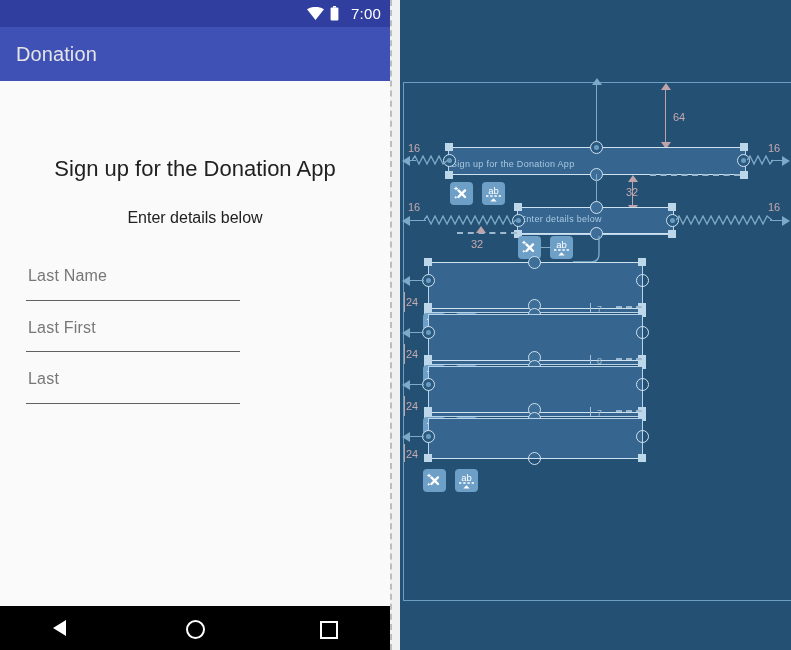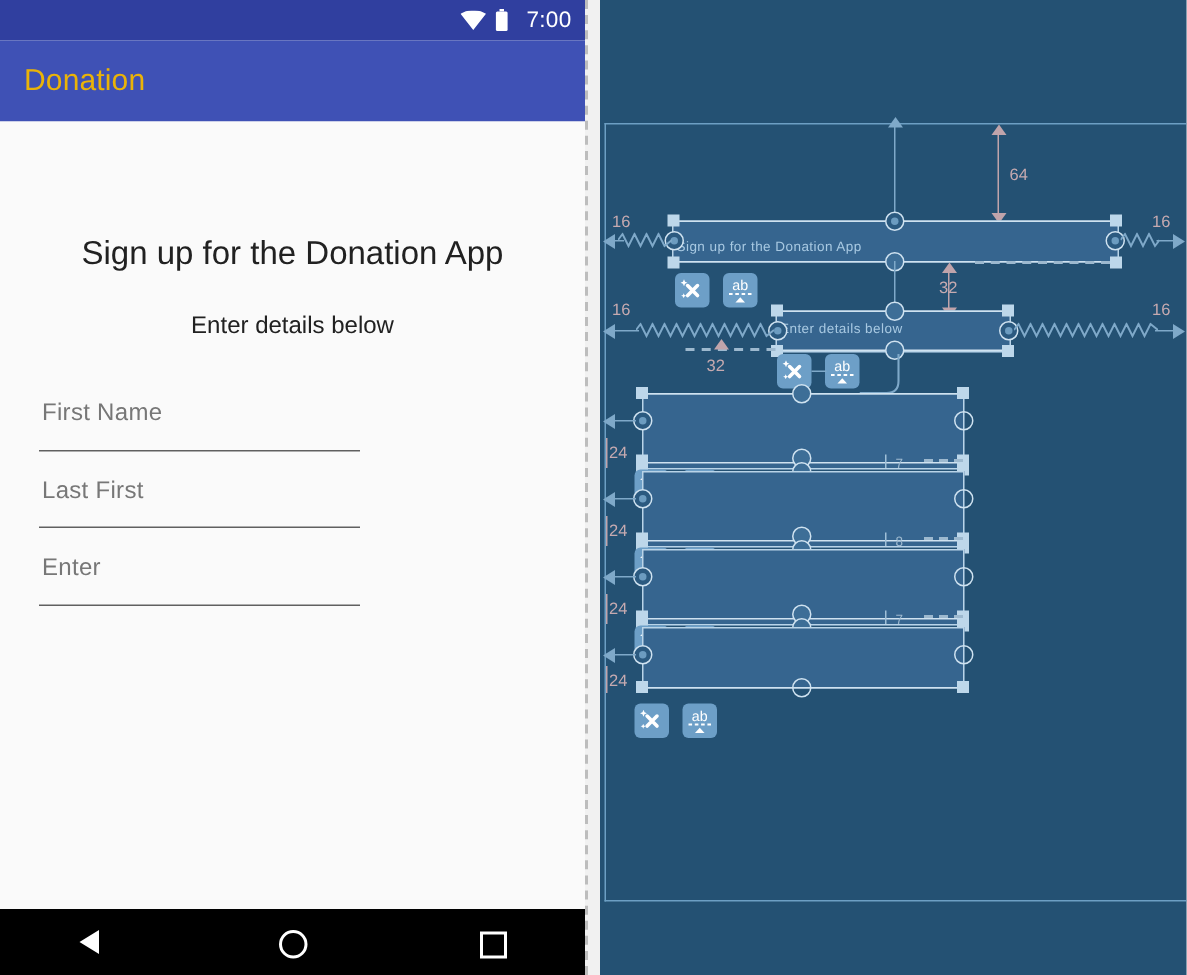--- a/index.html
+++ b/index.html
@@ -29,21 +29,21 @@
   .sb-time{
     color:#ffffff;font-size:15px;line-height:15px;margin-left:6px;
     letter-spacing:.2px;
   }
   .appbar{
     position:absolute;left:0;top:27px;width:390px;height:54px;
     background:#3f51b5;
   }
   .appbar-title{
     position:absolute;left:16px;top:16px;
-    color:#eab308;font-size:20px;line-height:22px;letter-spacing:.1px;
+    color:#e5e5e5;font-size:20px;line-height:22px;letter-spacing:.1px;
   }
   .content{
     position:absolute;left:0;top:81px;width:390px;height:525px;
     background:#fafafa;
   }
   .headline{
     position:absolute;left:0;top:75px;width:390px;text-align:center;
     color:#212121;font-size:22px;line-height:26px;
   }
   .subhead{
@@ -194,29 +194,29 @@
     <div class="appbar">
       <div class="appbar-title">Donation</div>
     </div>
 
     <div class="content">
       <div class="headline">Sign up for the Donation App</div>
       <div class="subhead">Enter details below</div>
 
       <div class="fields">
         <div class="field">
-          <span class="field-label">First Name</span>
+          <span class="field-label">Last Name</span>
           <span class="field-rule"></span>
         </div>
         <div class="field">
           <span class="field-label">Last First</span>
           <span class="field-rule"></span>
         </div>
         <div class="field">
-          <span class="field-label">Enter</span>
+          <span class="field-label">Last</span>
           <span class="field-rule"></span>
         </div>
       </div>
     </div>
 
     <div class="navbar">
       <span class="nav-back"></span>
       <span class="nav-home"></span>
       <span class="nav-recent"></span>
     </div>

